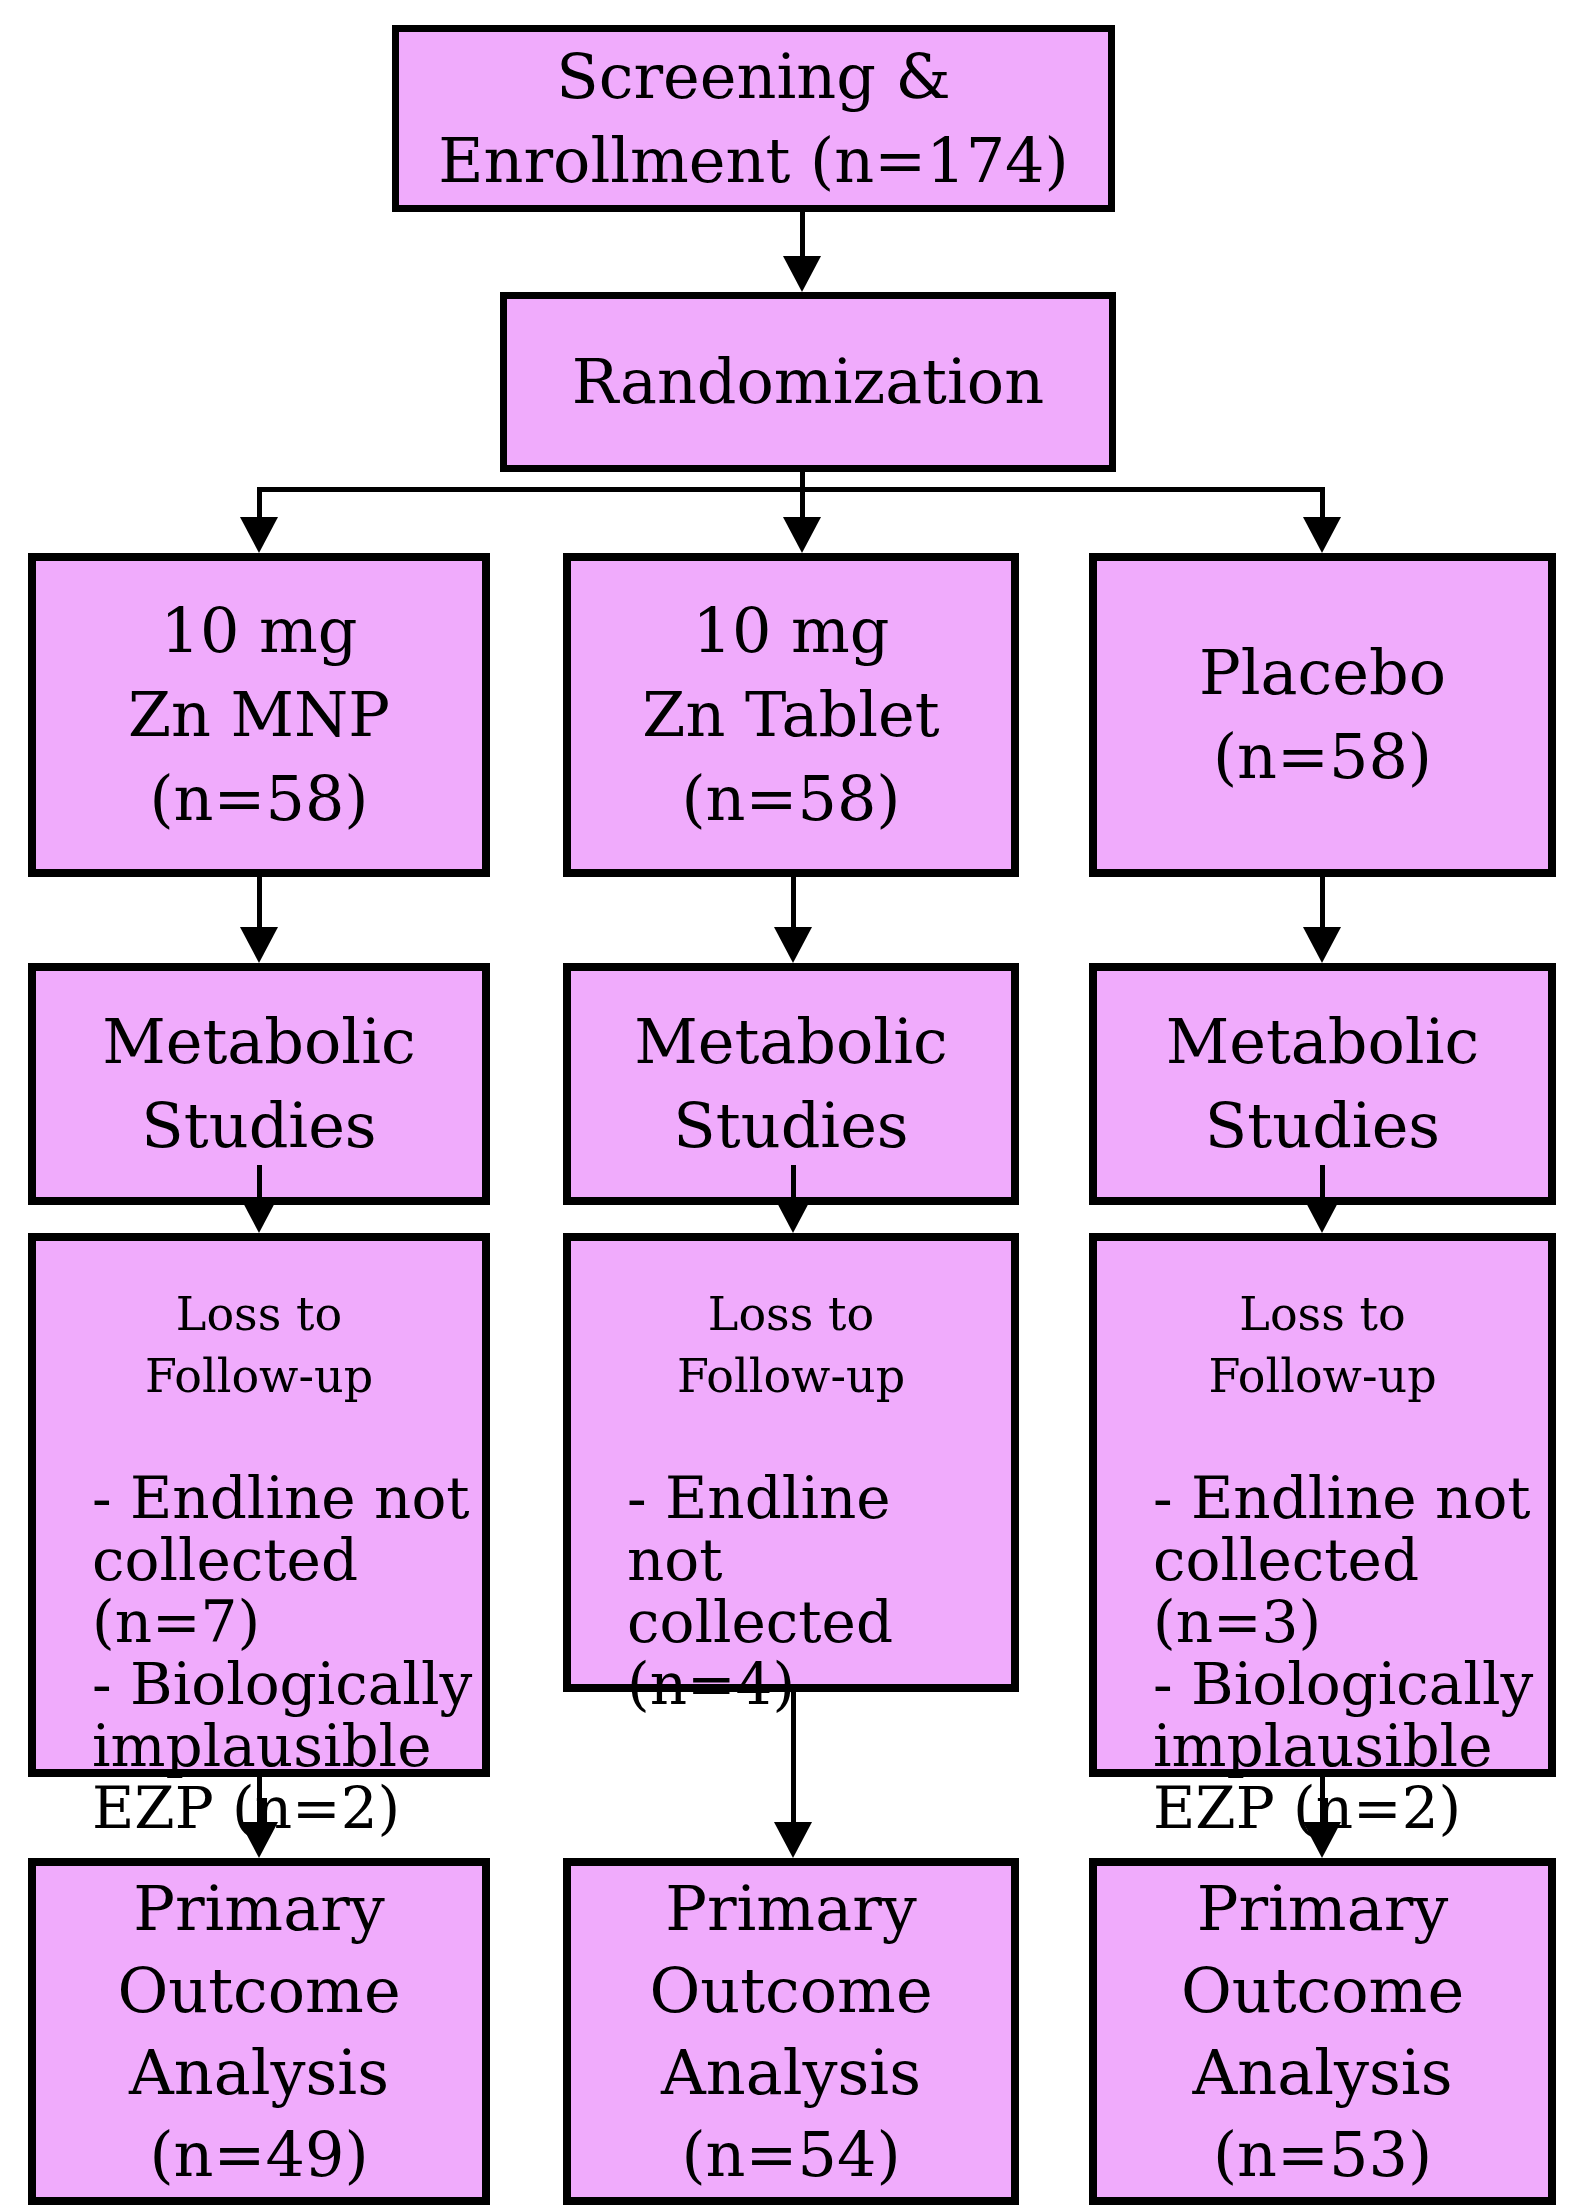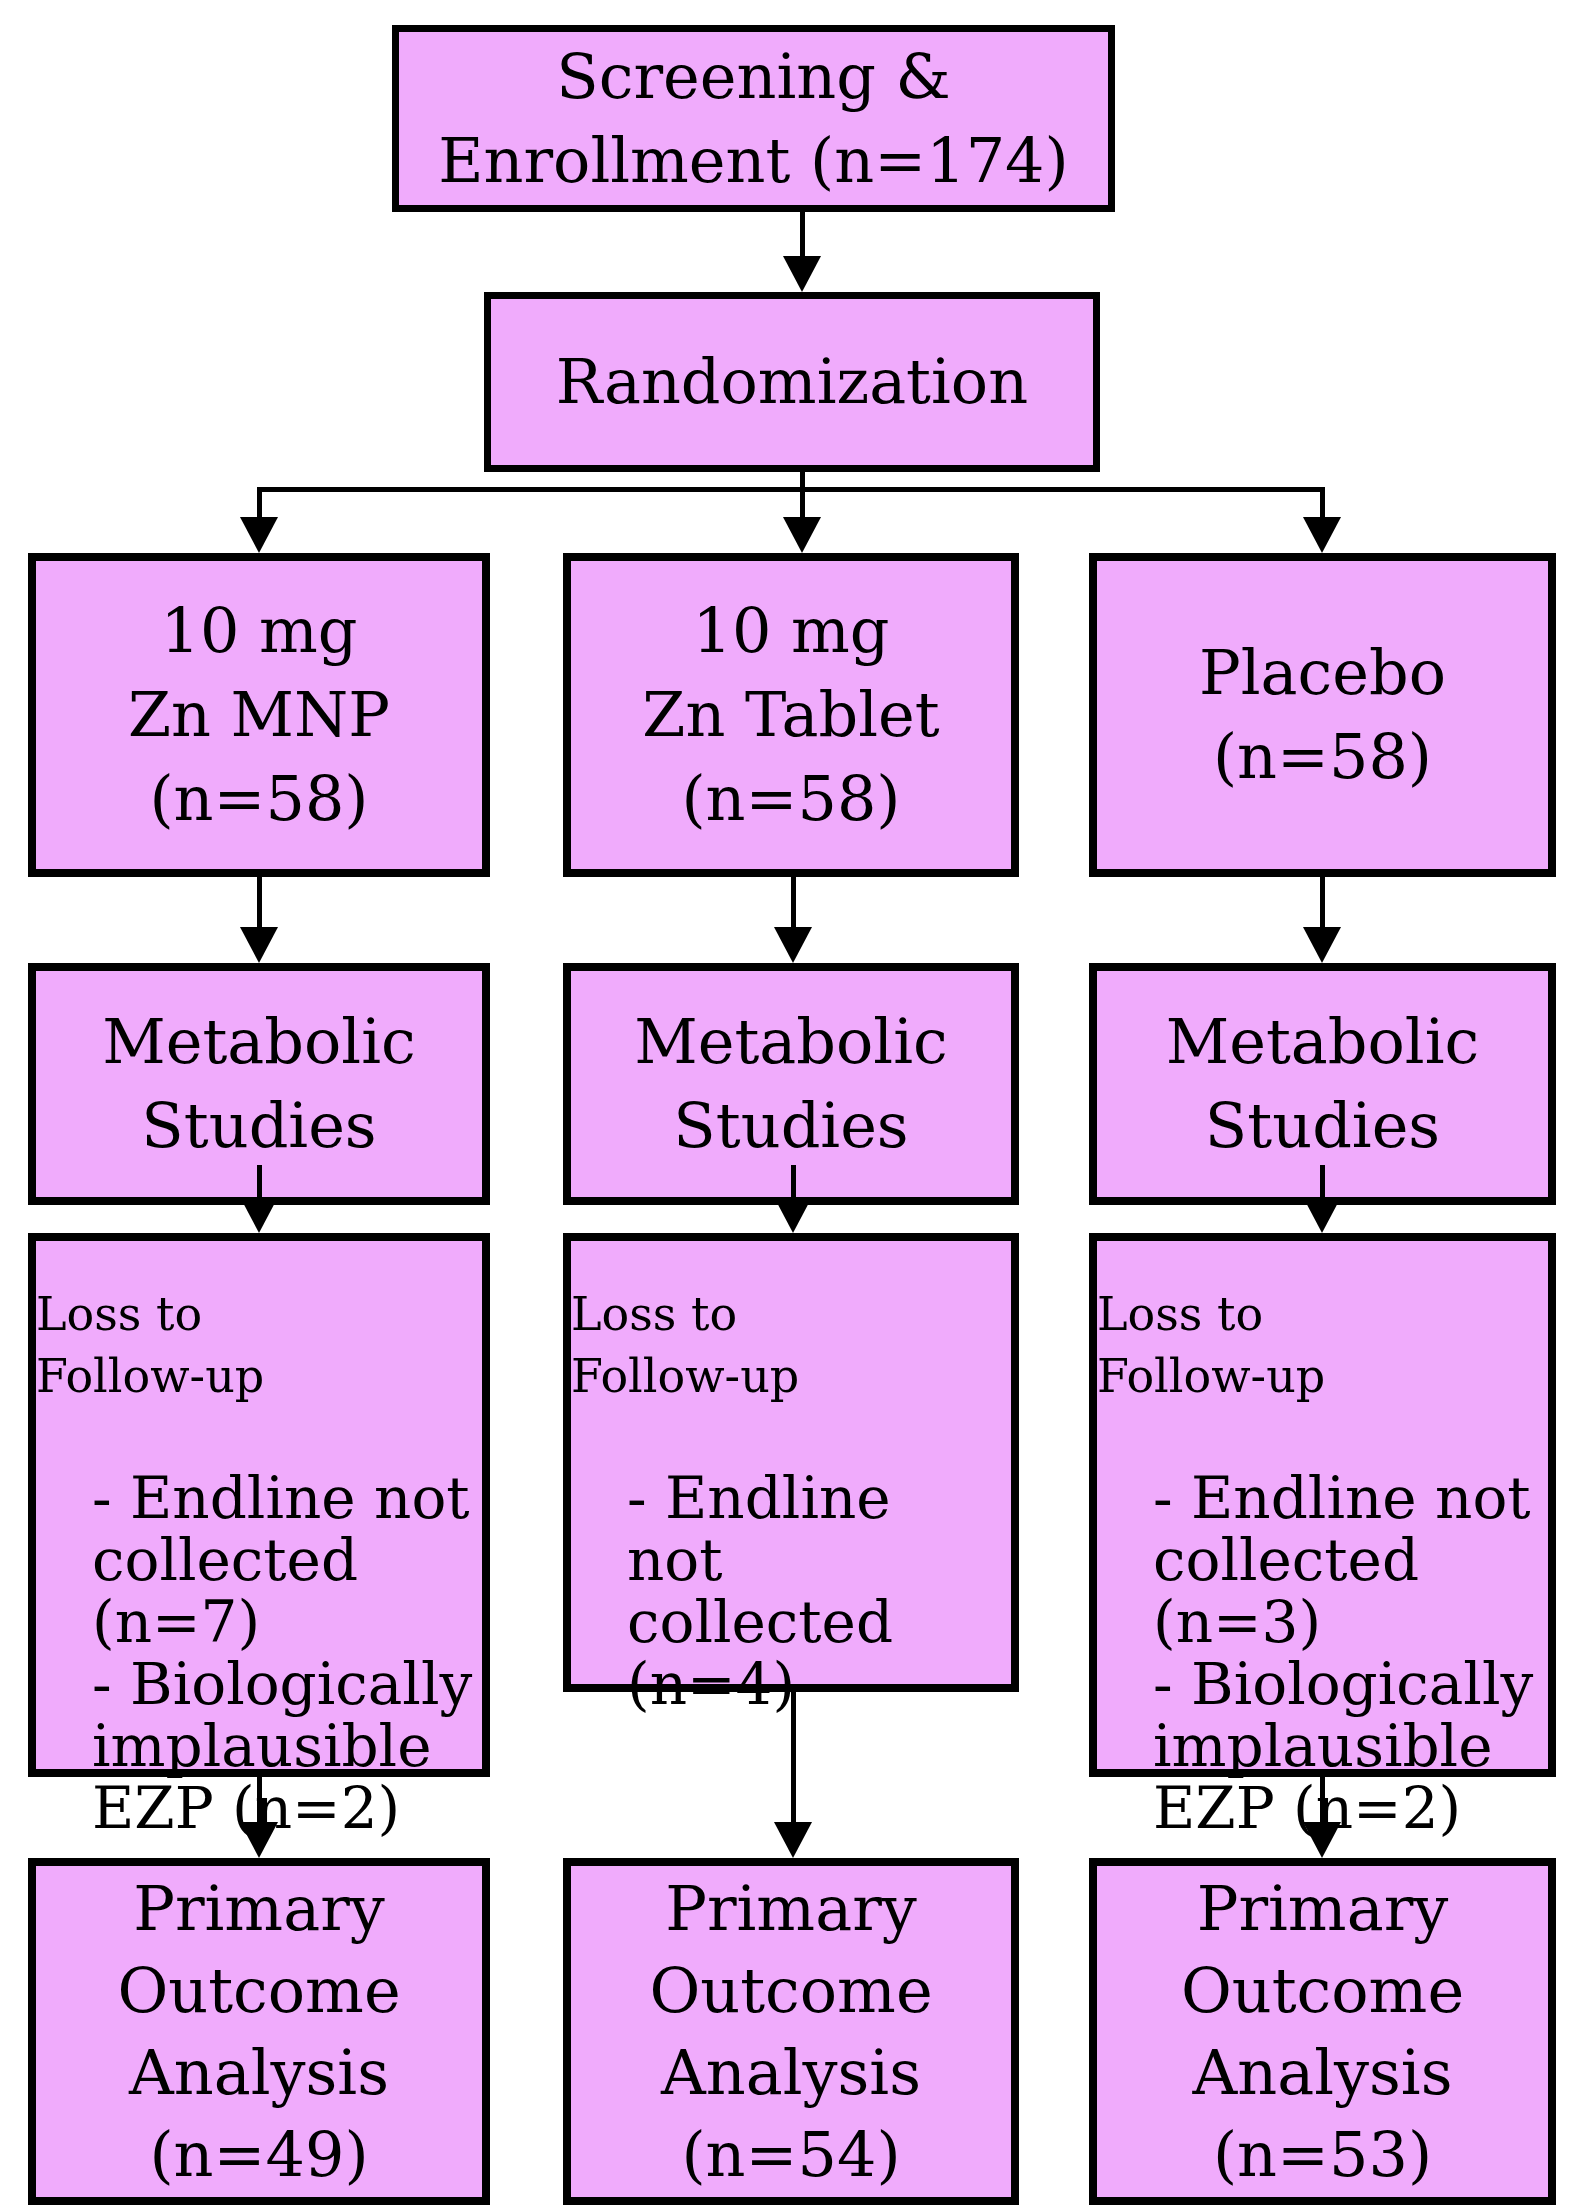--- a/index.html
+++ b/index.html
@@ -37,21 +37,21 @@
   .row-met  { top: 963px;  height: 242px; }
   .row-loss { top: 1233px; }
   .row-pri  { top: 1858px; height: 347px; }
   .loss-box {
     display: block;
     padding-top: 42px;
   }
   .loss-title {
     font-size: 46px;
     line-height: 62px;
-    text-align: left;
+    text-align: center;
     white-space: pre-line;
   }
   .loss-details {
     font-size: 58px;
     line-height: 62px;
     margin-top: 60px;
     padding-left: 56px;
     padding-right: 8px;
     text-align: left;
     white-space: pre-line;
@@ -82,21 +82,21 @@
 <div id="canvas">
 
   <div class="box thin" style="left:392px; top:25px; width:723px; height:187px;">
     <div class="label">Screening &amp;
 Enrollment (n=174)</div>
   </div>
 
   <div class="vline" style="left:800px; top:212px; height:44px;"></div>
   <div class="ahead" style="left:783px; top:256px;"></div>
 
-  <div class="box thin" style="left:484px; top:292px; width:616px; height:180px;">
+  <div class="box thin" style="left:500px; top:292px; width:616px; height:180px;">
     <div class="label single">Randomization</div>
   </div>
 
   <div class="vline" style="left:800px; top:472px; height:45px;"></div>
   <div class="hline" style="left:257px; top:487px; width:1068px;"></div>
   <div class="vline" style="left:257px; top:487px; height:30px;"></div>
   <div class="ahead" style="left:240px; top:517px;"></div>
   <div class="ahead" style="left:783px; top:517px;"></div>
   <div class="vline" style="left:1320px; top:487px; height:30px;"></div>
   <div class="ahead" style="left:1303px; top:517px;"></div>

